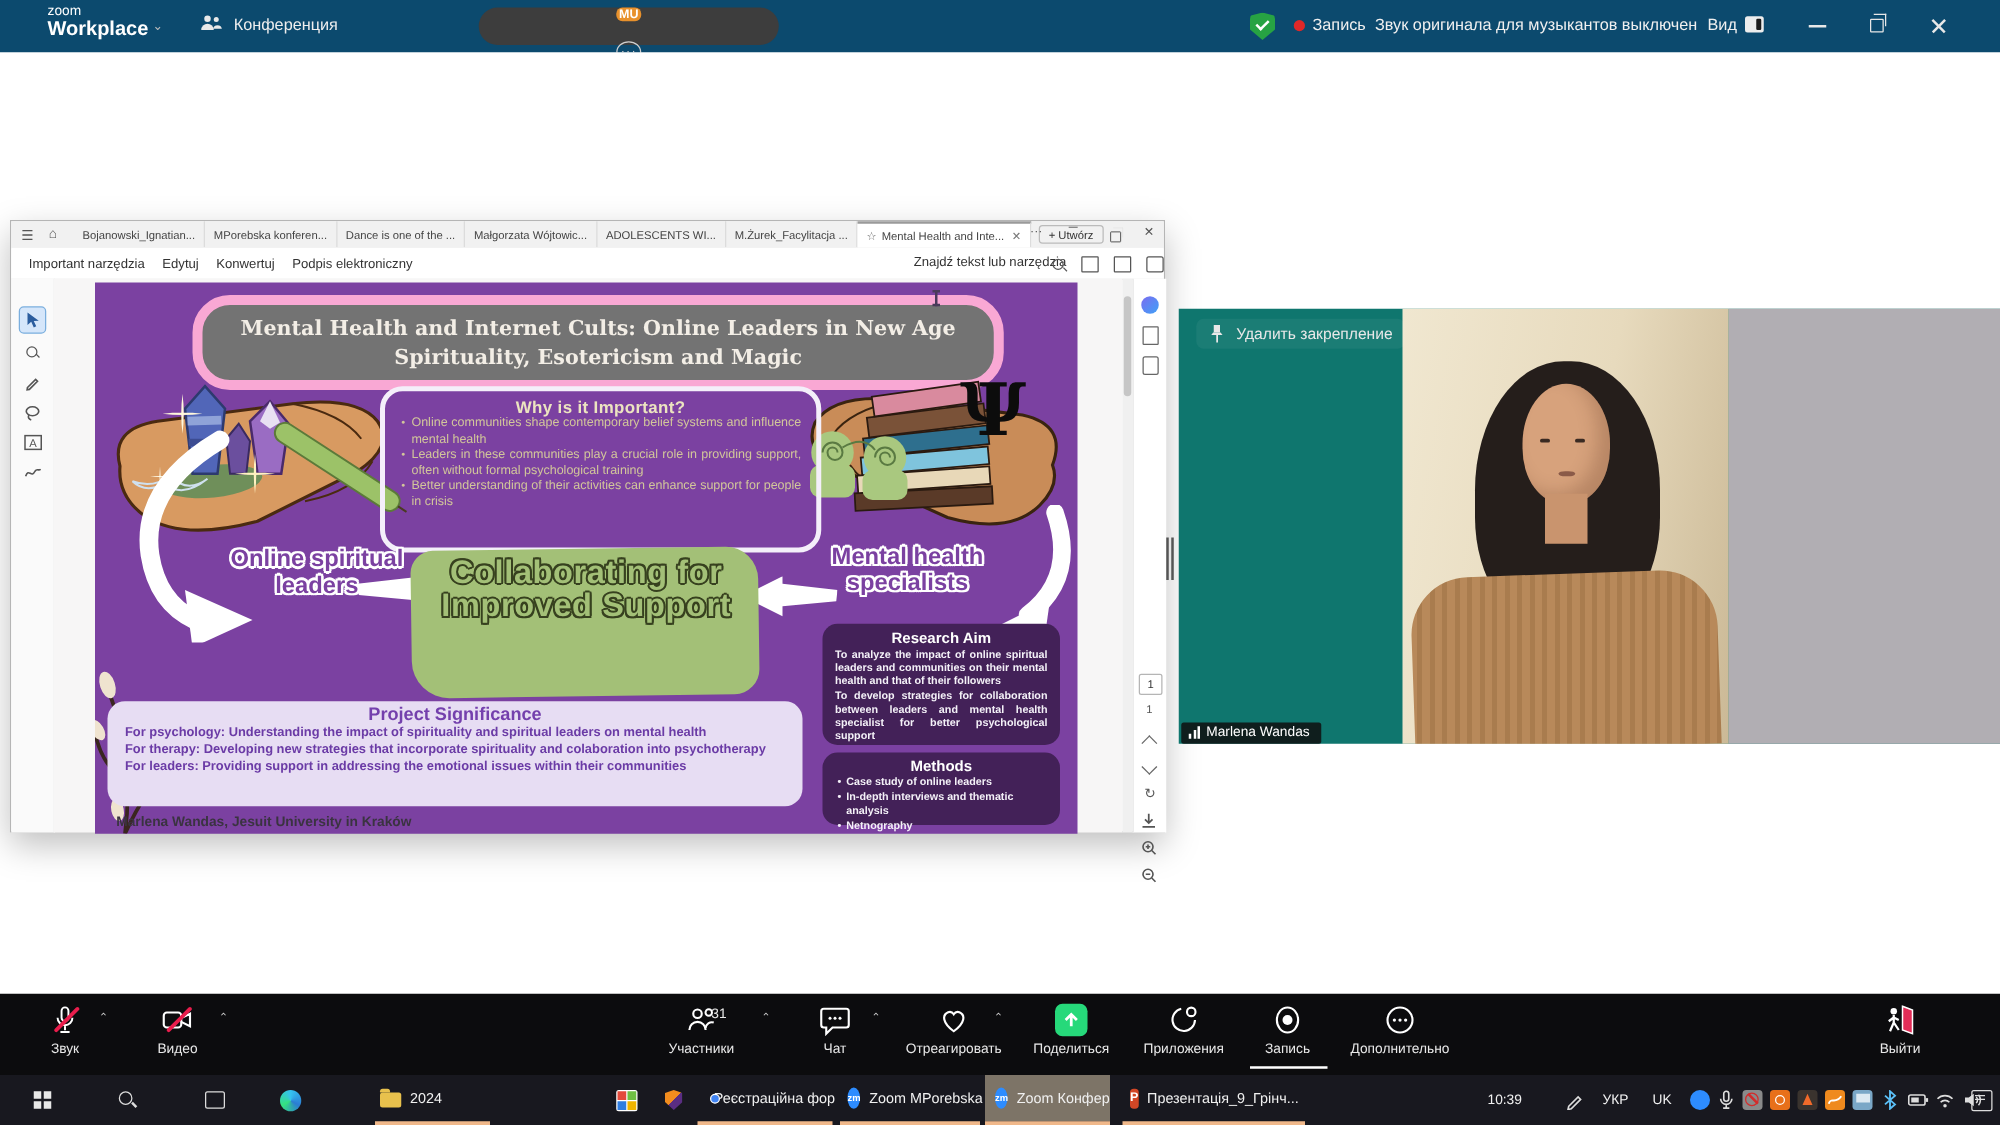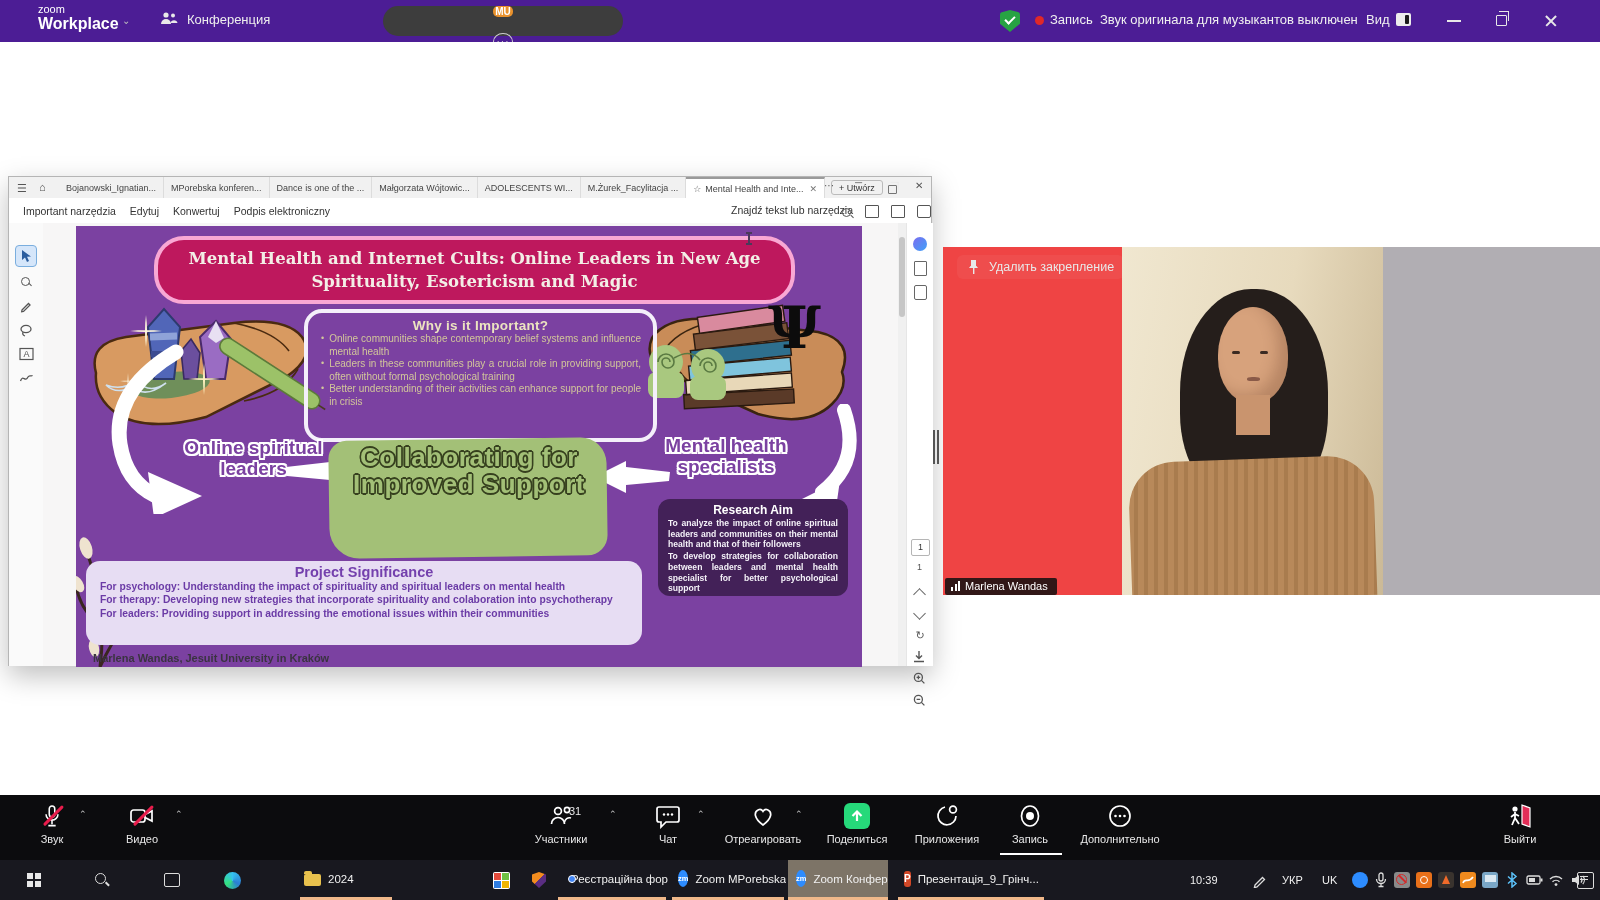--- a/index.html
+++ b/index.html
@@ -1,21 +1,21 @@
 <!DOCTYPE html>
 <html><head>
 <meta charset="utf-8">
 <style>
   html,body{margin:0;padding:0;background:#000;}
   .screen{position:relative;width:1600px;height:900px;overflow:hidden;background:#fff;
           font-family:"Liberation Sans",sans-serif;-webkit-font-smoothing:antialiased;}
   .abs{position:absolute;}
 
   
-  .titlebar{position:absolute;left:0;top:0;width:1600px;height:42px;background:#4c1d95;color:#e9e9e9;}
+  .titlebar{position:absolute;left:0;top:0;width:1600px;height:42px;background:#0c4a6e;color:#e9e9e9;}
   .zlogo{position:absolute;left:38px;top:4px;line-height:1;}
   .zlogo .l1{font-size:11px;color:#fff;}
   .zlogo .l2{font-size:16px;font-weight:bold;color:#fff;margin-top:1px;}
   .chev{color:#bdbdbd;font-size:10px;}
   .meeting-tab{position:absolute;left:160px;top:11px;font-size:13px;color:#eee;display:flex;gap:9px;align-items:center;}
   .pill{position:absolute;left:383px;top:6px;width:240px;height:30px;background:#3d3d3d;border-radius:16px;
         display:flex;align-items:center;gap:8px;padding:0 8px;box-sizing:border-box;flex-direction:column;}
   .mu{width:20px;height:20px;border-radius:5px;background:#e8912c;color:#fff;font-size:10px;font-weight:bold;
       display:flex;align-items:center;justify-content:center;}
   .pill-label{font-size:12px;color:#f0f0f0;white-space:nowrap;overflow:hidden;flex:1;}
@@ -65,21 +65,21 @@
   .vthumb{position:absolute;left:1px;top:14px;width:6px;height:80px;background:#c6c6c6;border-radius:3px;}
   .rightrail{position:absolute;left:897px;top:46px;width:26px;height:443px;background:#fff;border-left:1px solid #e6e6e6;}
   .rric{position:absolute;left:6px;width:14px;height:14px;color:#555;font-size:11px;text-align:center;line-height:14px;}
   .pagebox{position:absolute;left:4px;width:17px;height:15px;border:1px solid #b5b5b5;border-radius:2px;font-size:9px;color:#333;text-align:center;line-height:15px;}
   .pagetot{position:absolute;left:4px;width:17px;font-size:9px;color:#555;text-align:center;}
   .chevi{position:absolute;left:8px;width:8px;height:8px;border-left:1.5px solid #666;border-top:1.5px solid #666;}
   .docic{position:absolute;left:7px;width:11px;height:13px;border:1.2px solid #666;border-radius:1px;}
 
   
   .poster{position:absolute;left:67px;top:49px;width:786px;height:441px;background:#7b41a1;overflow:hidden;}
-  .titlebox{position:absolute;left:78px;top:10px;width:633px;height:60px;background:#be185d;border:4px solid #f9a8d4;
+  .titlebox{position:absolute;left:78px;top:10px;width:633px;height:60px;background:#737373;border:8px solid #f9a8d4;
             border-radius:30px;display:flex;align-items:center;justify-content:center;}
   .titlebox span{font-family:"DejaVu Serif",serif;font-weight:bold;color:#f3eee6;font-size:16.5px;text-align:center;line-height:1.4;padding:0 26px;}
   .whybox{position:absolute;left:228px;top:83px;width:321px;height:120px;border:4px solid #f4effa;border-radius:18px;padding:5px 12px 0 12px;}
   .whytitle{font-size:13.5px;font-weight:bold;color:#ece4c0;text-align:center;letter-spacing:.3px;}
   .whylist .row{display:flex;font-size:10px;font-weight:normal;color:#d2c69a;line-height:1.26;text-align:justify;}
   .whylist .row:before{content:"•";margin:0 5px 0 1px;font-size:9px;}
   .greenbrush{position:absolute;left:253px;top:213px;width:278px;height:118px;background:#a3c077;border-radius:18px 26px 20px 30px;transform:rotate(-.8deg);}
   .centerlabel{position:absolute;left:268px;top:218px;width:250px;text-align:center;font-size:26px;line-height:1.05;font-weight:bold;
      color:#a3c077;letter-spacing:.5px;
      text-shadow:-1.4px -1.4px 0 #37411f,1.4px -1.4px 0 #37411f,-1.4px 1.4px 0 #37411f,1.4px 1.4px 0 #37411f,0 -1.6px 0 #37411f,0 1.6px 0 #37411f,-1.6px 0 0 #37411f,1.6px 0 0 #37411f;}
@@ -92,21 +92,21 @@
   .darkbox .mrow:before{content:"•";margin:0 4px 0 2px;}
   .sigbox{position:absolute;left:10px;top:335px;width:556px;height:84px;background:#e7ddf3;border-radius:14px;padding:3px 14px;box-sizing:border-box;}
   .sigtitle{font-size:14.5px;font-weight:bold;color:#7440ad;text-align:center;}
   .sigline{font-size:10.3px;font-weight:bold;color:#6b3ba6;line-height:1.3;text-align:justify;}
   .author{position:absolute;left:17px;top:426px;font-size:11px;font-weight:bold;color:#3a3340;}
   .ibeam{position:absolute;left:672px;top:6px;width:1.6px;height:13px;background:#4a3a5a;}
   .ibeam:before,.ibeam:after{content:"";position:absolute;left:-2.4px;width:6.4px;height:1.6px;background:#4a3a5a;}
   .ibeam:after{bottom:0;}
 
   
-  .vpanel{position:absolute;left:943px;top:205px;width:657px;height:348px;background:#ef4444;}
+  .vpanel{position:absolute;left:943px;top:205px;width:657px;height:348px;background:#0f766e;}
   .pinlab{position:absolute;left:14px;top:8px;display:flex;align-items:center;gap:9px;background:rgba(255,255,255,.05);
           border-radius:6px;padding:4px 10px;color:#e8e8e8;font-size:12.5px;}
   .feed{position:absolute;left:179px;top:0;width:261px;height:348px;overflow:hidden;
         background:linear-gradient(100deg,#f0e7d0 0%,#e7dabd 55%,#cbb996 100%);}
   .hair{position:absolute;left:58px;top:42px;width:148px;height:215px;background:#251e1b;border-radius:48% 48% 42% 42%;}
   .face{position:absolute;left:96px;top:60px;width:70px;height:96px;background:#d7a27c;border-radius:50% 50% 46% 46%;
         box-shadow:inset -10px -8px 14px rgba(90,50,30,.25);}
   .eye{position:absolute;width:8px;height:3px;background:#3a2a22;border-radius:2px;top:44px;}
   .mouth{position:absolute;left:29px;top:70px;width:13px;height:4px;background:#8a5a48;border-radius:40%;}
   .sweater{position:absolute;left:8px;top:212px;width:245px;height:140px;border-radius:46px 46px 0 0;transform:rotate(-2deg);
@@ -394,20 +394,35 @@
 
         <div class="darkbox" style="top:273px;height:97px;">
           <div class="dbt">Research Aim</div>
           <div>
 
           <div class="dbp">To analyze the impact of online spiritual leaders and communities on their mental health and that of their followers</div>
               <div class="dbp">To develop strategies for collaboration between leaders and mental health specialist for better psychological support</div>
             </div>
         </div>
 
+        <div class="darkbox" style="top:376px;height:58px;">
+          <div class="dbt">Methods</div>
+          <div>
+
+          <div class="mrow">
+                <span>Case study of online leaders</span>
+              </div>
+              <div class="mrow">
+                <span>In-depth interviews and thematic analysis</span>
+              </div>
+              <div class="mrow">
+                <span>Netnography</span>
+              </div>
+            </div>
+        </div>
 
         <div class="sigbox">
           <div class="sigtitle">Project Significance</div>
           <div>
 
           <div class="sigline">For psychology: Understanding the impact of spirituality and spiritual leaders on mental health</div>
               <div class="sigline">For therapy: Developing new strategies that incorporate spirituality and colaboration into psychotherapy</div>
               <div class="sigline">For leaders: Providing support in addressing the emotional issues within their communities</div>
             </div>
         </div>

